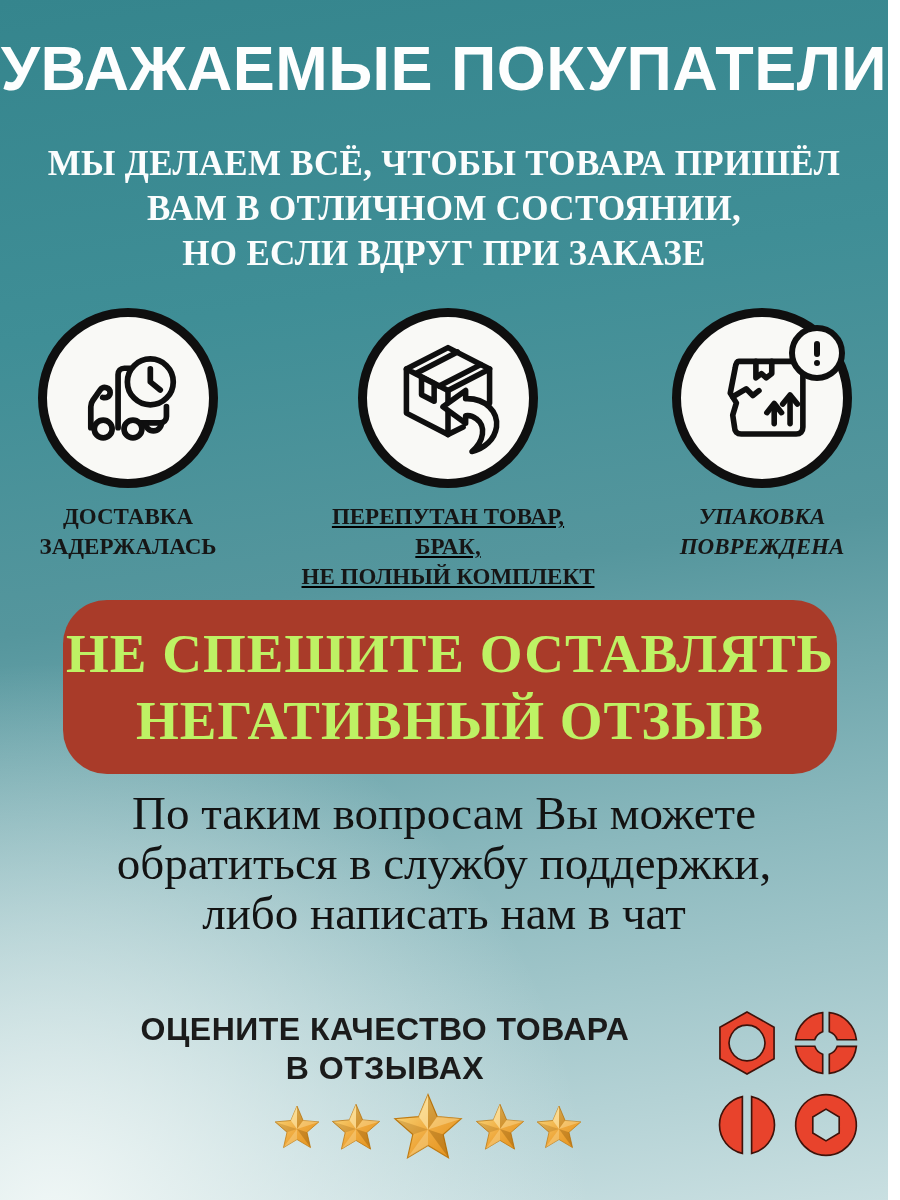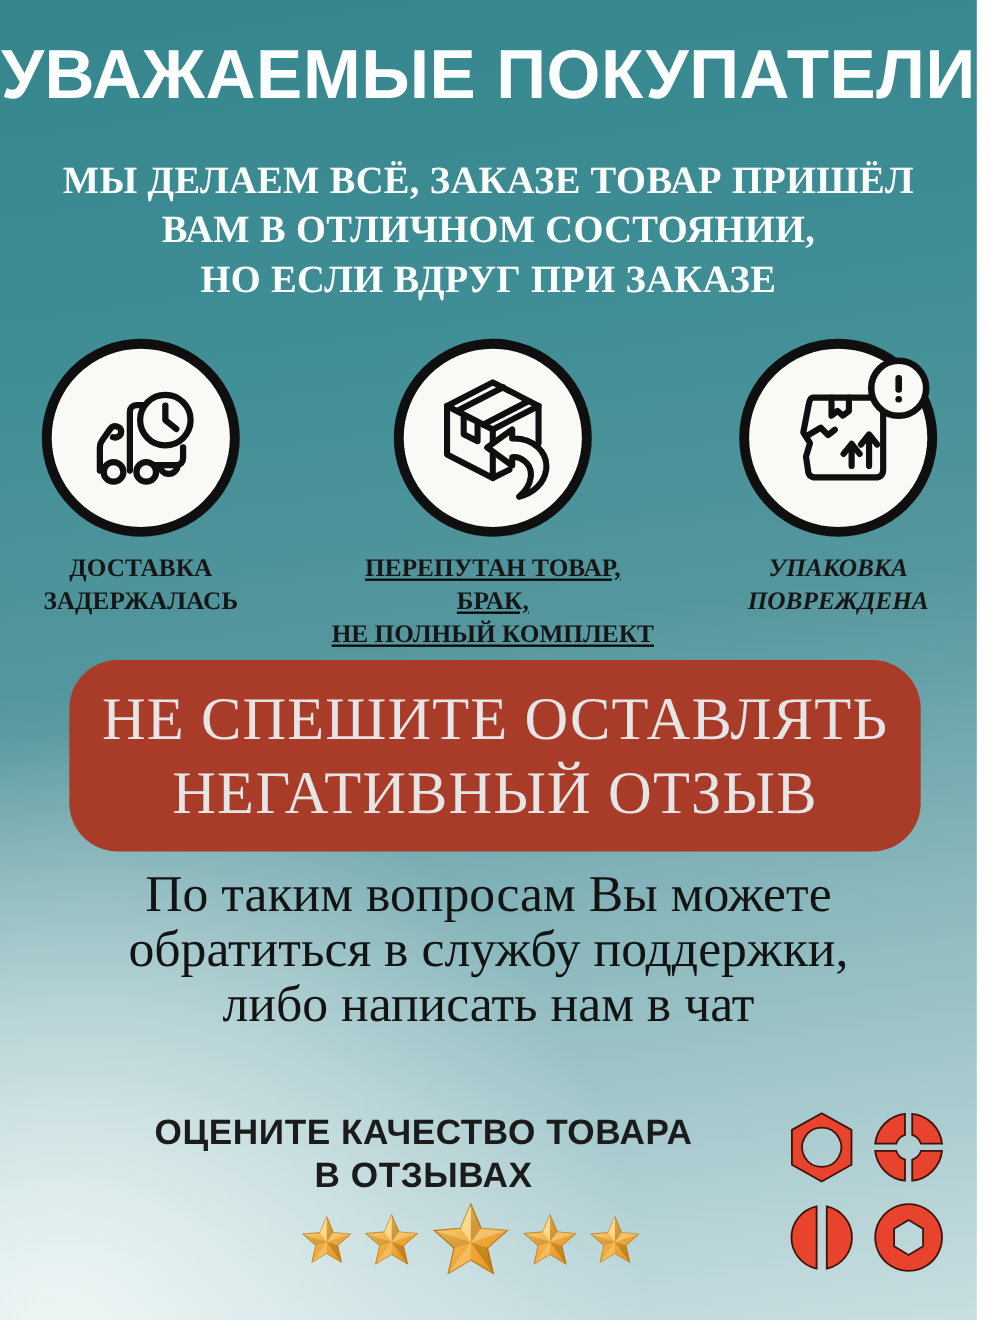--- a/index.html
+++ b/index.html
@@ -51,22 +51,22 @@
   }
   .excl-bar{width:6px;height:16px;border-radius:3px;background:#0f0f0f;}
   .excl-dot{width:6px;height:6px;border-radius:50%;background:#0f0f0f;}
   
   .banner{
     position:absolute;left:63px;top:600px;width:774px;height:174px;
     border-radius:44px;background:#a93b29;
     display:flex;flex-direction:column;align-items:center;justify-content:center;
   }
   .banner-line{
-    font-weight:400;font-size:55px;line-height:67px;
-    color:#e5e5e5;letter-spacing:1px;text-align:center;
+    font-weight:700;font-size:55px;line-height:67px;
+    color:#bef264;letter-spacing:1px;text-align:center;
   }
   
   .support-note{
     position:absolute;top:788px;left:0;width:100%;
     text-align:center;
     font-weight:400;font-size:47px;line-height:50px;
     color:#131313;
   }
   
   .review-prompt{
@@ -98,21 +98,21 @@
         <stop offset="0" stop-color="#fce289"></stop>
         <stop offset=".55" stop-color="#efa93d"></stop>
         <stop offset="1" stop-color="#e18f17"></stop>
       </linearGradient>
     </defs>
   </svg>
 
   <div class="title">УВАЖАЕМЫЕ ПОКУПАТЕЛИ</div>
 
   <div class="subtitle">
-    <div>МЫ ДЕЛАЕМ ВСЁ, ЗАКАЗЕ ТОВАР ПРИШЁЛ</div>
+    <div>МЫ ДЕЛАЕМ ВСЁ, ЧТОБЫ ТОВАРА ПРИШЁЛ</div>
     <div>ВАМ В ОТЛИЧНОМ СОСТОЯНИИ,</div>
     <div>НО ЕСЛИ ВДРУГ ПРИ ЗАКАЗЕ</div>
   </div>
 
   <div class="issue issue-1">
     <div class="icon-circle">
       <svg width="124" height="124" viewBox="0 0 100 100" fill="none" stroke="#0f0f0f" stroke-width="4.6" stroke-linecap="round" stroke-linejoin="round">
         <path d="M20 74 V57 c0-2 .6-3.6 1.6-5 l6-8.5 c2.6-3.6 8-2 8 2 0 3-3 5-6 4"></path>
         <path d="M42 74 V31 c0-3 2-5 5-5 h6"></path>
         <path d="M60 70 h16 c3 0 5-2 5-5 v-8"></path>

